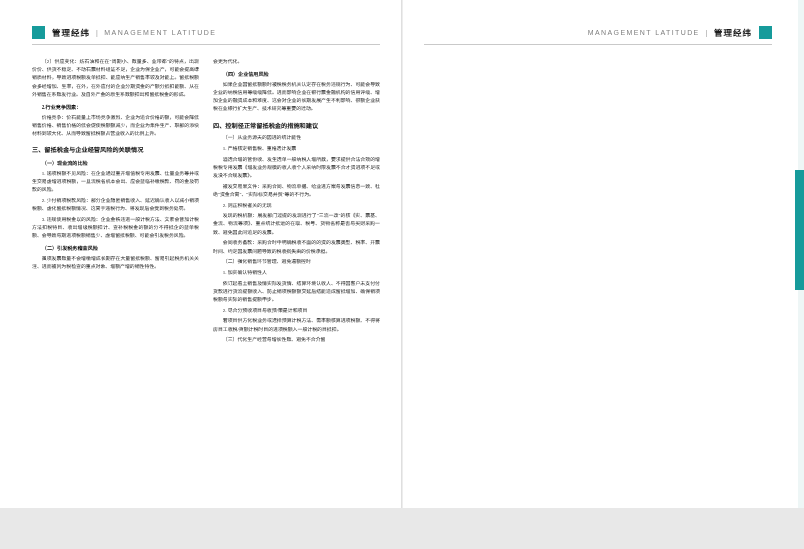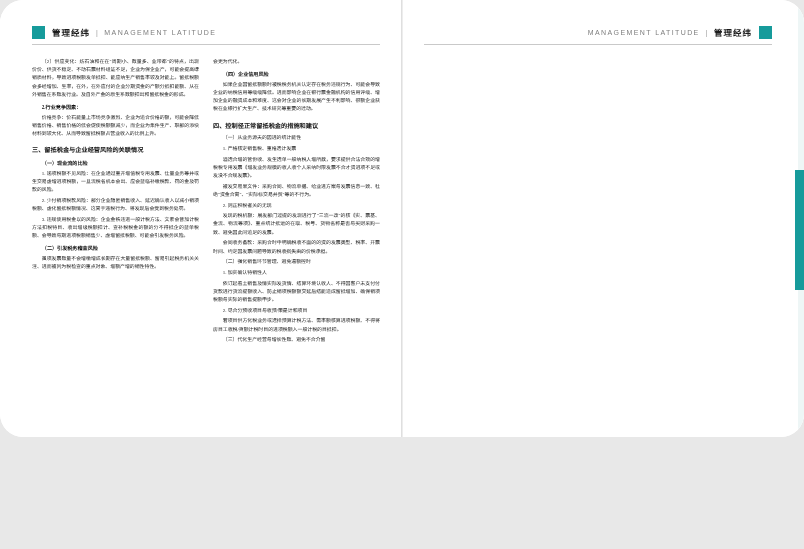--- a/index.html
+++ b/index.html
@@ -6,24 +6,23 @@
     margin: 0;
     padding: 0;
     background: #e8e8e8;
   }
   body {
     font-family: "Liberation Sans", sans-serif;
   }
   .spread {
     position: relative;
     width: 804px;
-    height: 437px;
+    height: 508px;
     background: #ffffff;
     overflow: hidden;
-    border-radius: 23px;
   }
   
   .page {
     position: absolute;
     top: 0;
     width: 402px;
     height: 549px;
     background: #ffffff;
     box-sizing: border-box;
   }

